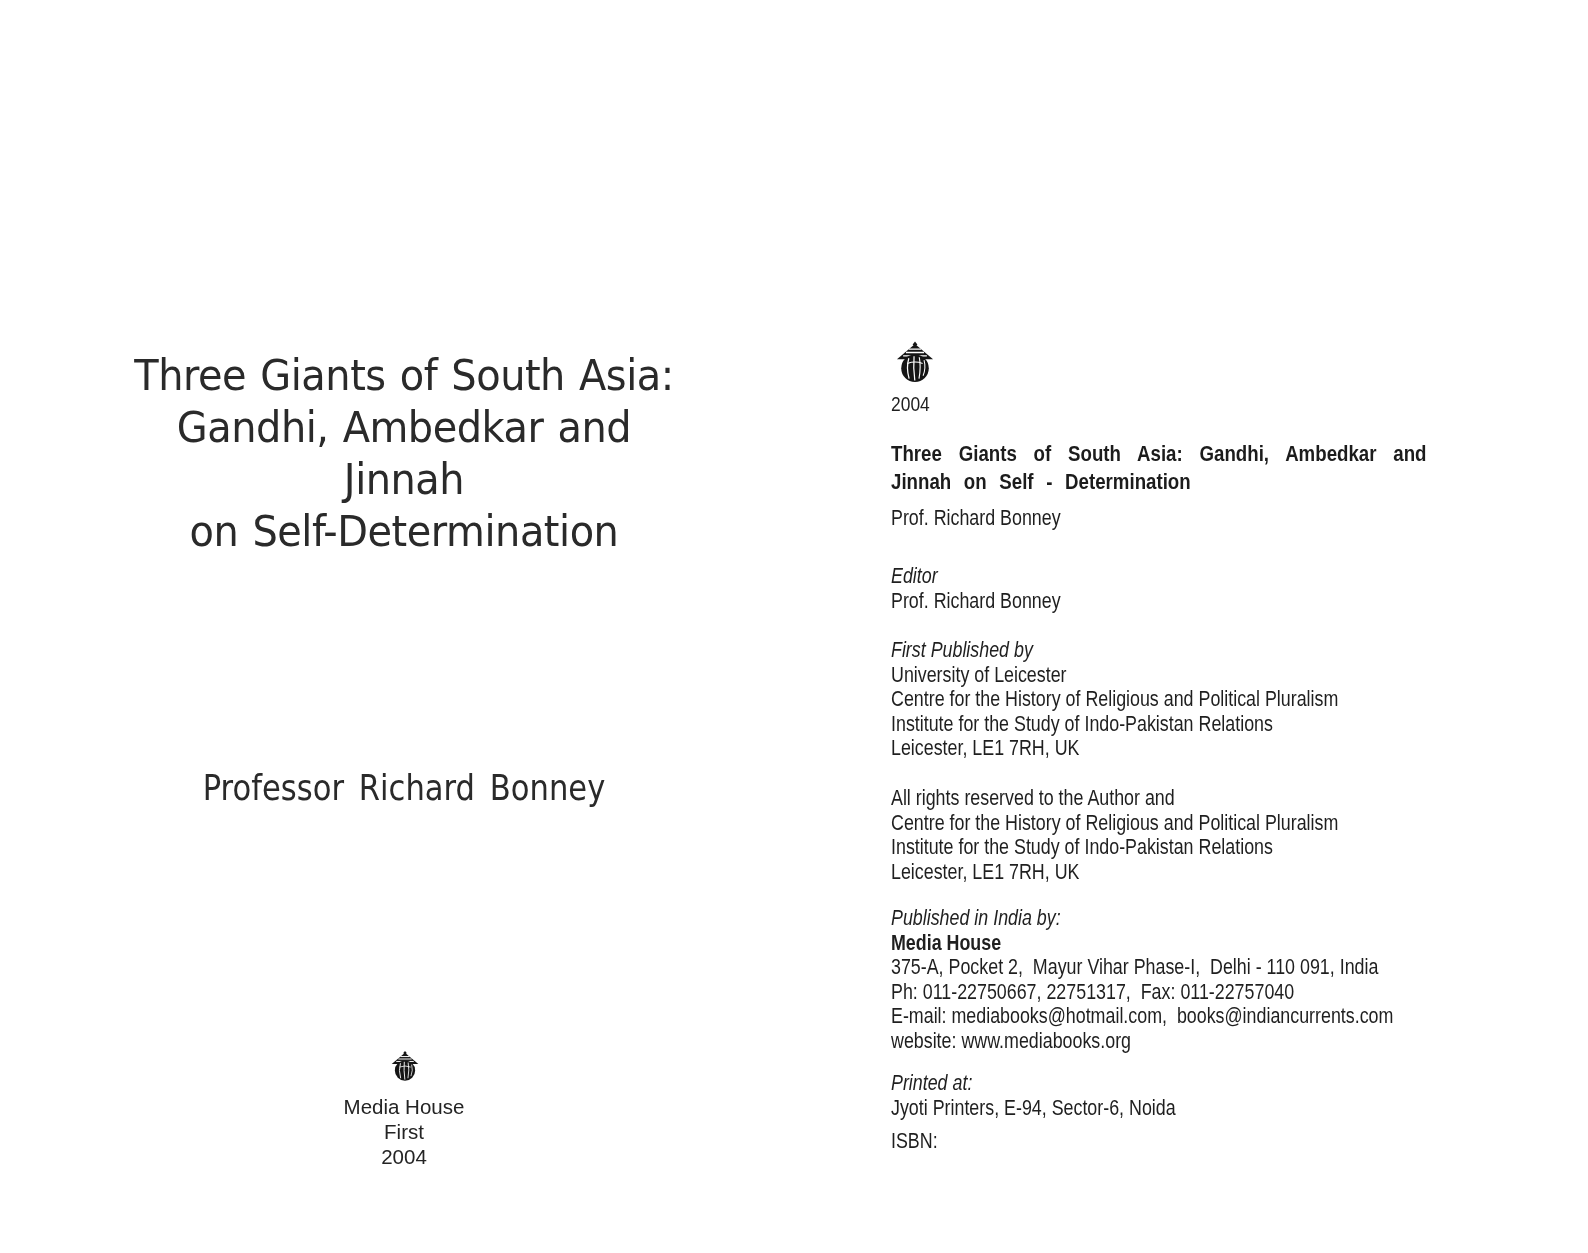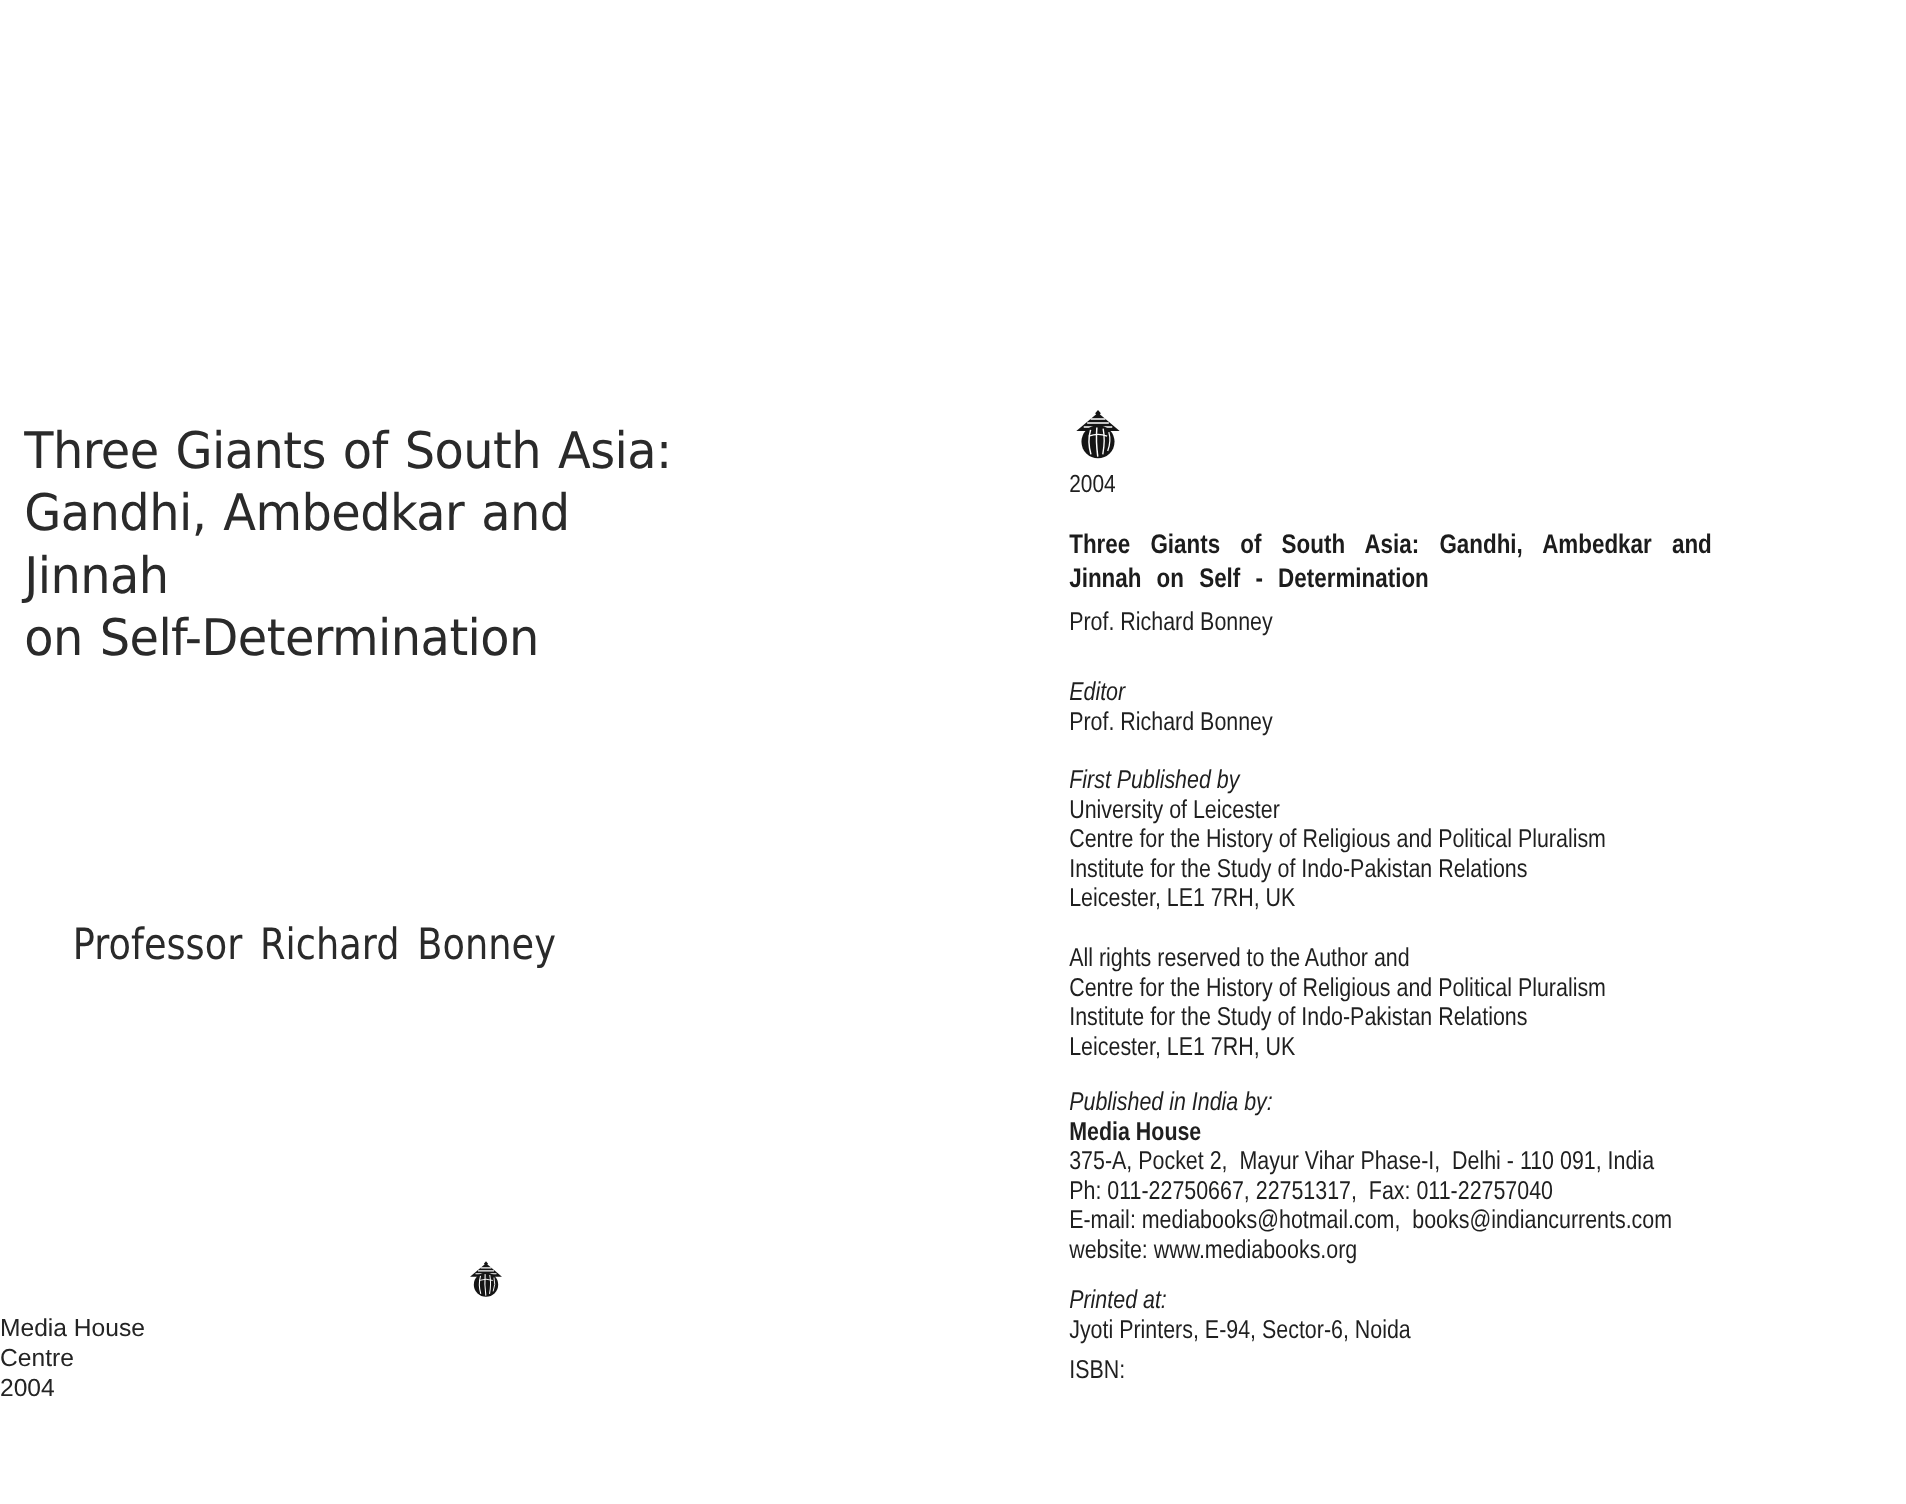--- a/index.html
+++ b/index.html
@@ -2,21 +2,21 @@
 <html><head>
 <meta charset="utf-8">
 <style>
   html,body { margin:0; padding:0; background:#ffffff; }
   .canvas {
     position:relative; width:1588px; height:1253px; background:#ffffff;
     font-family:"Liberation Sans", sans-serif; color:#1f1f1f; overflow:hidden;
   }
 
   
-  .left-page { position:absolute; left:0; top:0; width:808px; height:1253px; text-align:left; }
+  .left-page { position:absolute; left:0; top:0; width:808px; height:1253px; text-align:center; }
   .lp-title {
     position:absolute; top:350px; left:0; width:100%;
     font-family:"DejaVu Sans", sans-serif; font-size:42px; line-height:52px;
     color:#2a2a2a; word-spacing:2px; letter-spacing:-0.5px;
     transform:scaleX(0.95); transform-origin:50% 0;
   }
   .lp-author {
     position:absolute; top:766px; left:0; width:100%;
     font-family:"DejaVu Sans", sans-serif; font-size:36px; line-height:44px;
     color:#2a2a2a; word-spacing:6px;
@@ -84,21 +84,21 @@
     </div>
 
     <div class="lp-author">Professor Richard Bonney</div>
 
     <svg class="lp-imprint-logo" viewBox="0 0 40 44">
       <use href="#mh-logo"></use>
     </svg>
 
     <div class="lp-imprint-text">
       <div>Media House</div>
-      <div>Centre</div>
+      <div>First</div>
       <div>2004</div>
     </div>
 
   </section>
 
   <section class="right-page">
 
     <svg class="rp-logo" viewBox="0 0 40 44">
       <use href="#mh-logo"></use>
     </svg>

